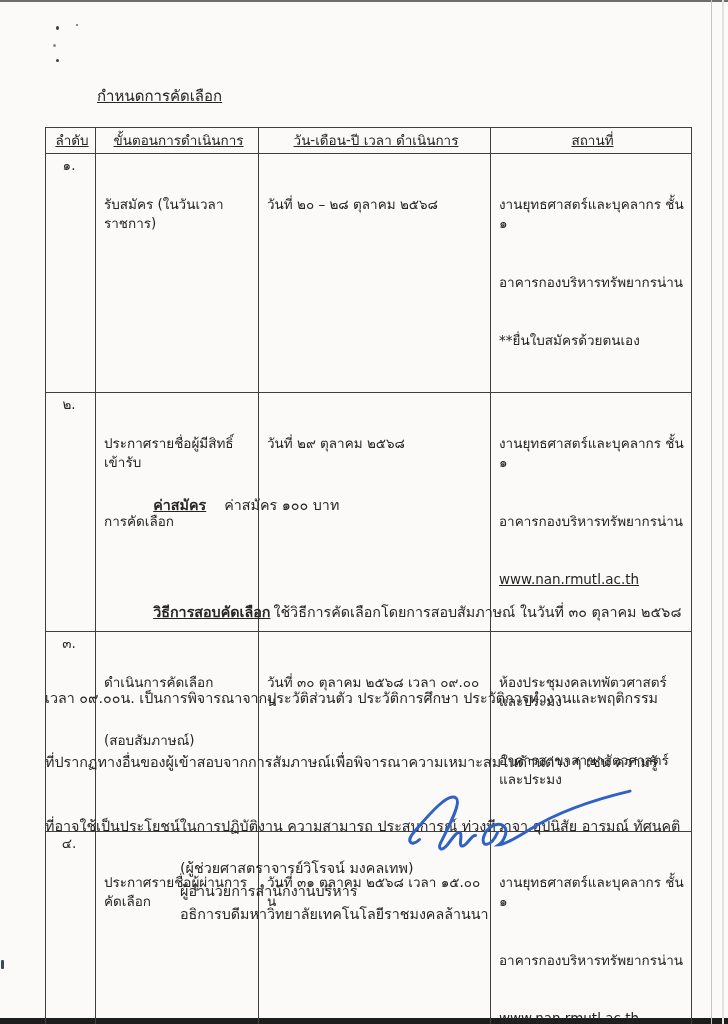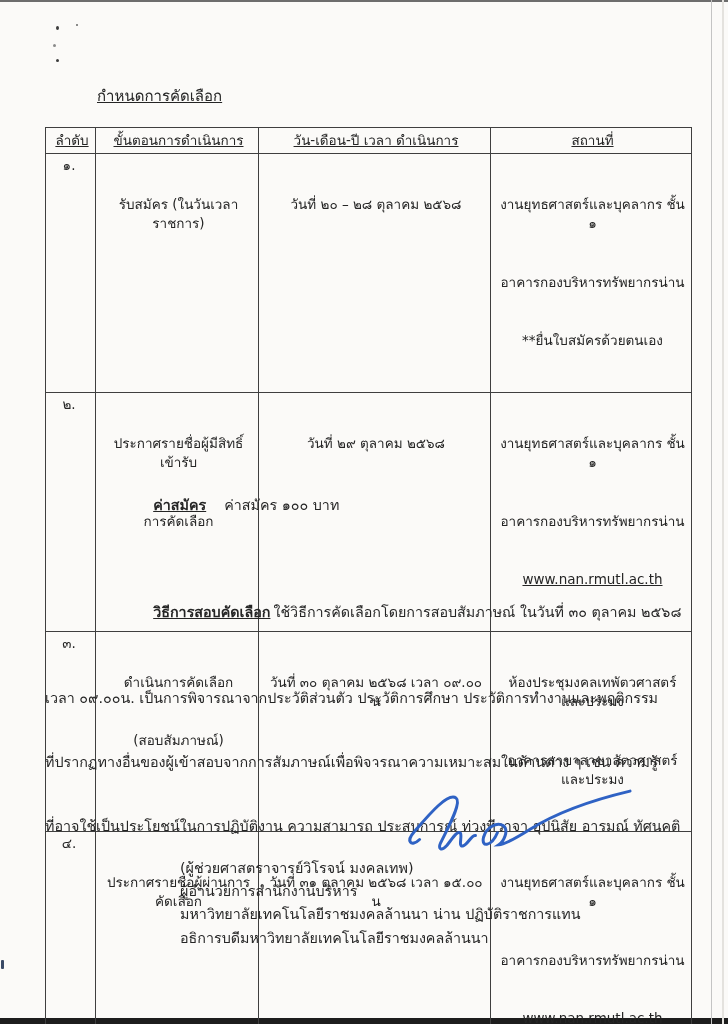--- a/index.html
+++ b/index.html
@@ -21,21 +21,21 @@
     font-size:15px;font-weight:normal;text-decoration:underline;
   }
 
   #schedule-table{
     position:absolute;left:45px;top:127px;
     border-collapse:collapse;table-layout:fixed;width:646px;
     font-size:13.5px;
   }
   #schedule-table td,#schedule-table th{
     border:1px solid #3f3f3f;vertical-align:top;
-    padding:2px 5px 2px 8px;font-weight:normal;text-align:center;
+    padding:2px 5px 2px 8px;font-weight:normal;text-align:left;
     line-height:19.5px;white-space:pre-wrap;
   }
   #schedule-table th{text-align:center;text-decoration:underline;padding-top:3px;}
   #schedule-table td.num{text-align:center;padding-left:2px;}
   .loc-line{display:block;}
   .u-link{text-decoration:underline;}
 
   #body-text{
     position:absolute;left:45px;top:431px;width:652px;
     font-size:14.3px;line-height:21.4px;white-space:pre-wrap;
@@ -172,15 +172,14 @@
 <svg id="signature-svg" viewBox="0 0 232 78">
   <g fill="none" stroke="#2f62c4" stroke-width="3" stroke-linecap="round" transform="rotate(-2 116 39)">
     <path d="M16,54 C7,62 2,55 11,46 C24,32 46,7 54,14 C60,19 42,48 37,58 C34,64 37,67 43,61 C49,54 54,46 57,49 C59,52 54,63 59,62 C64,61 68,51 72,52"></path>
     <path d="M94,50 C88,63 77,65 80,54 C83,44 94,39 100,43 C106,48 100,59 95,62 C101,62 114,55 126,48 C152,33 188,21 228,13"></path>
   </g>
 </svg>
 
 <div id="sign-block">
   <div>(ผู้ช่วยศาสตราจารย์วิโรจน์  มงคลเทพ)</div>
   <div>ผู้อำนวยการสำนักงานบริหาร</div>
-  <div>มหาวิทยาลัยเทคโนโลยีราชมงคลล้านนา น่าน ปฏิบัติราชการแทน</div>
   <div>อธิการบดีมหาวิทยาลัยเทคโนโลยีราชมงคลล้านนา</div>
 </div>
 
 </body></html>

